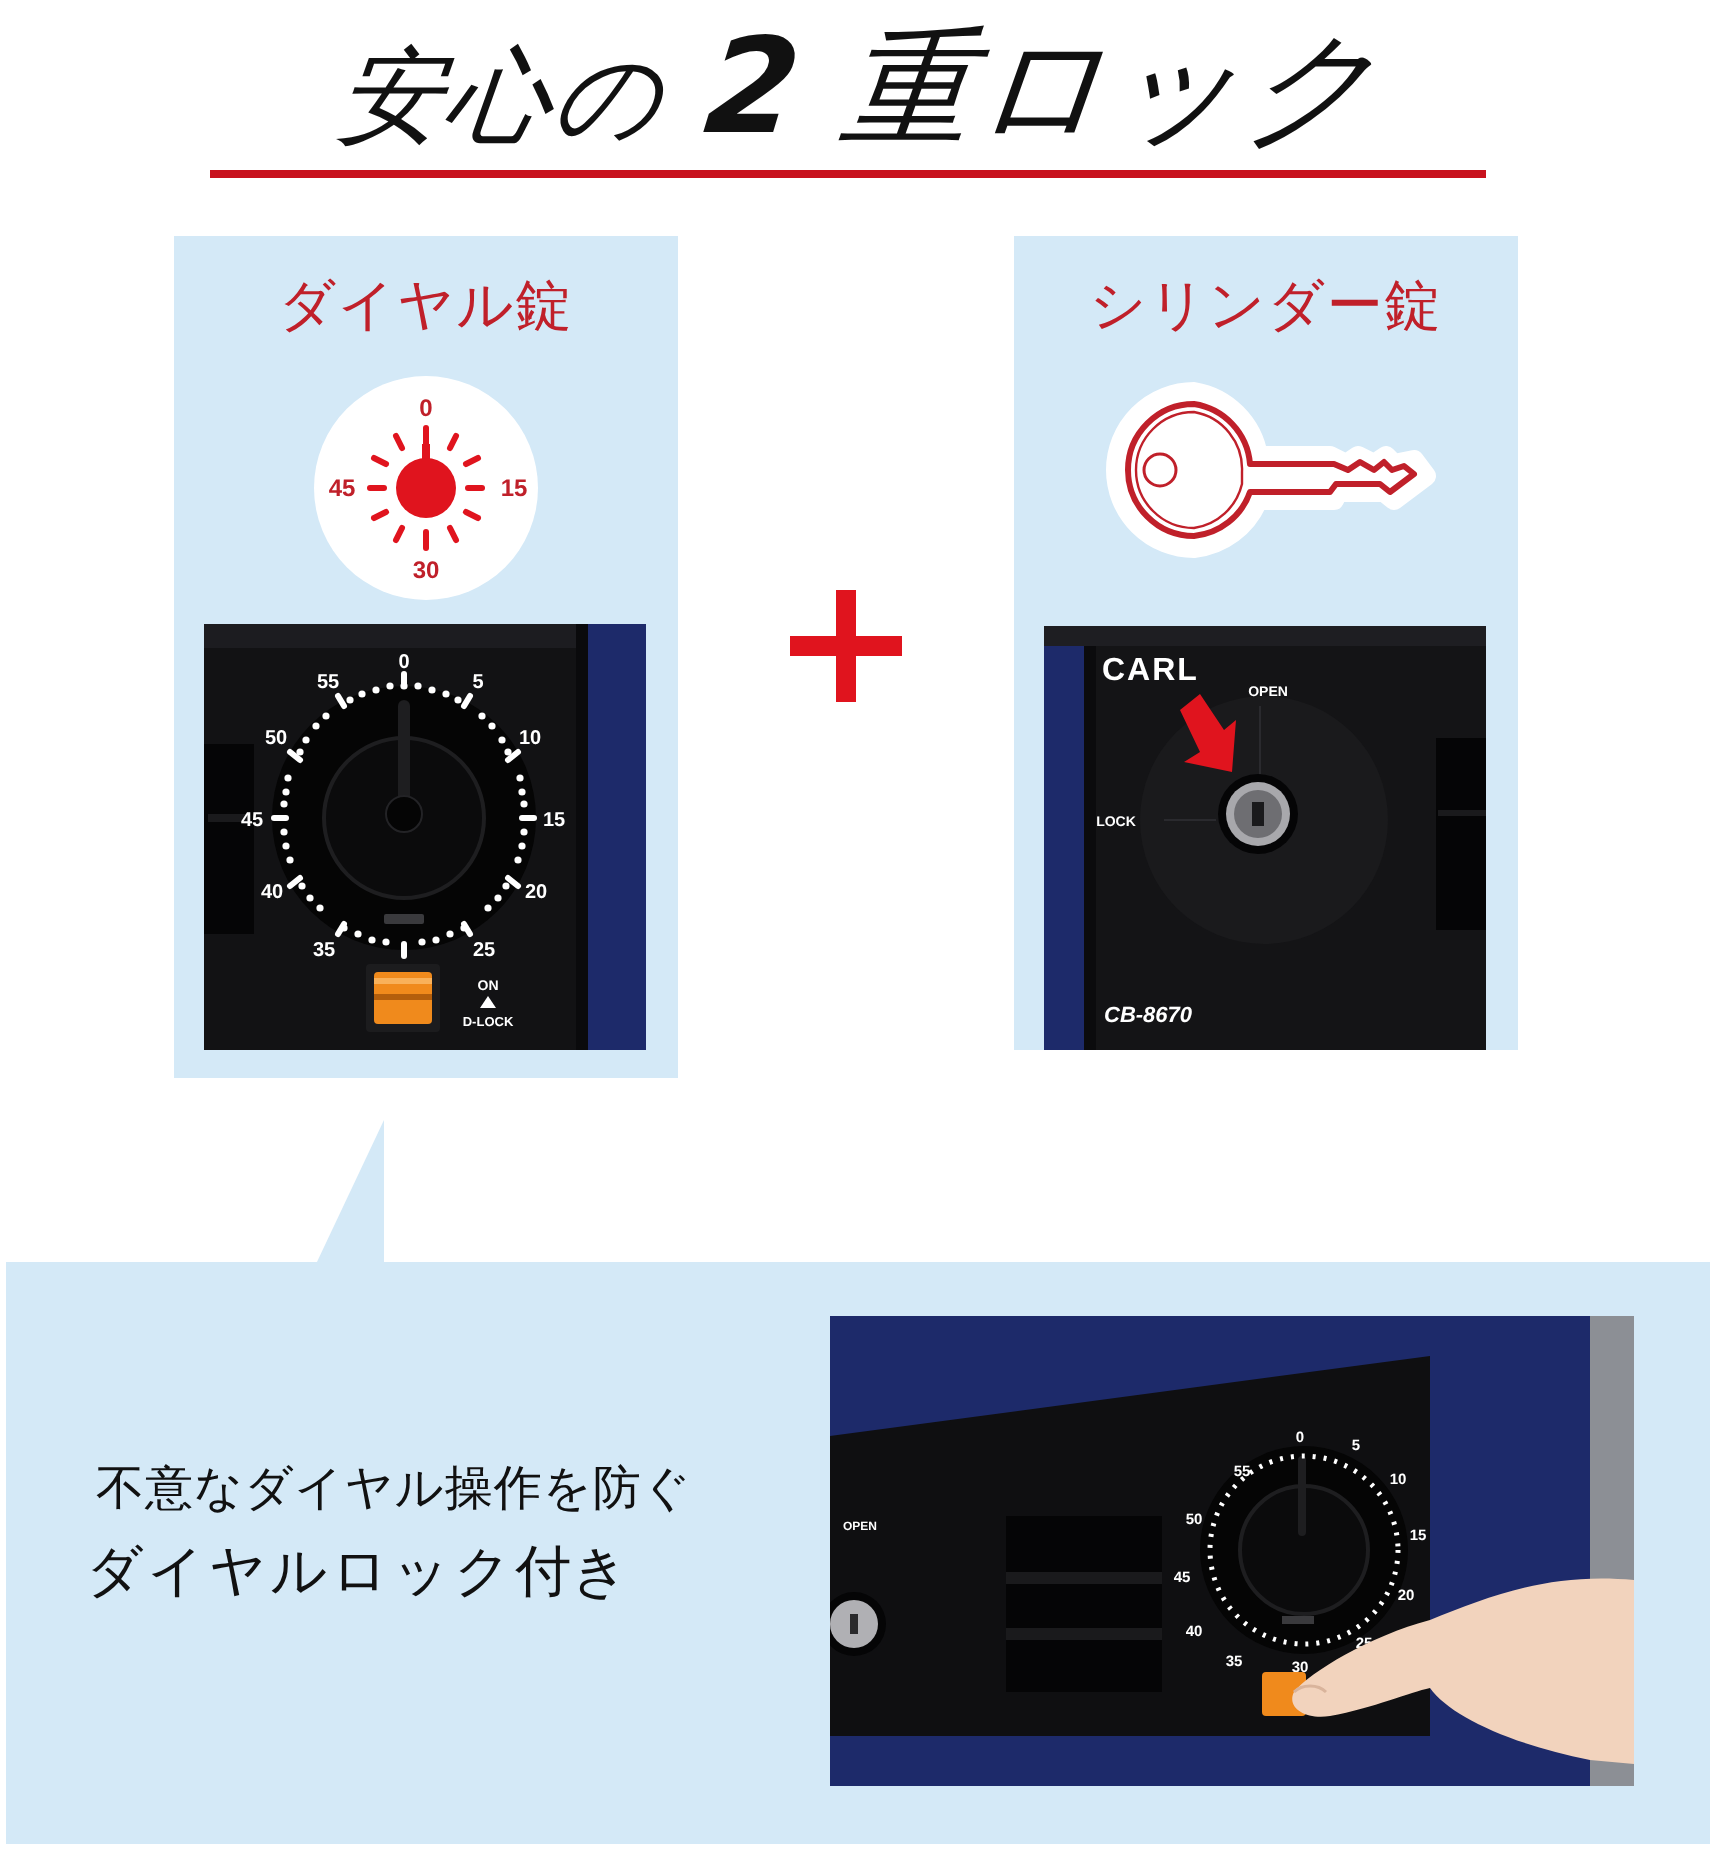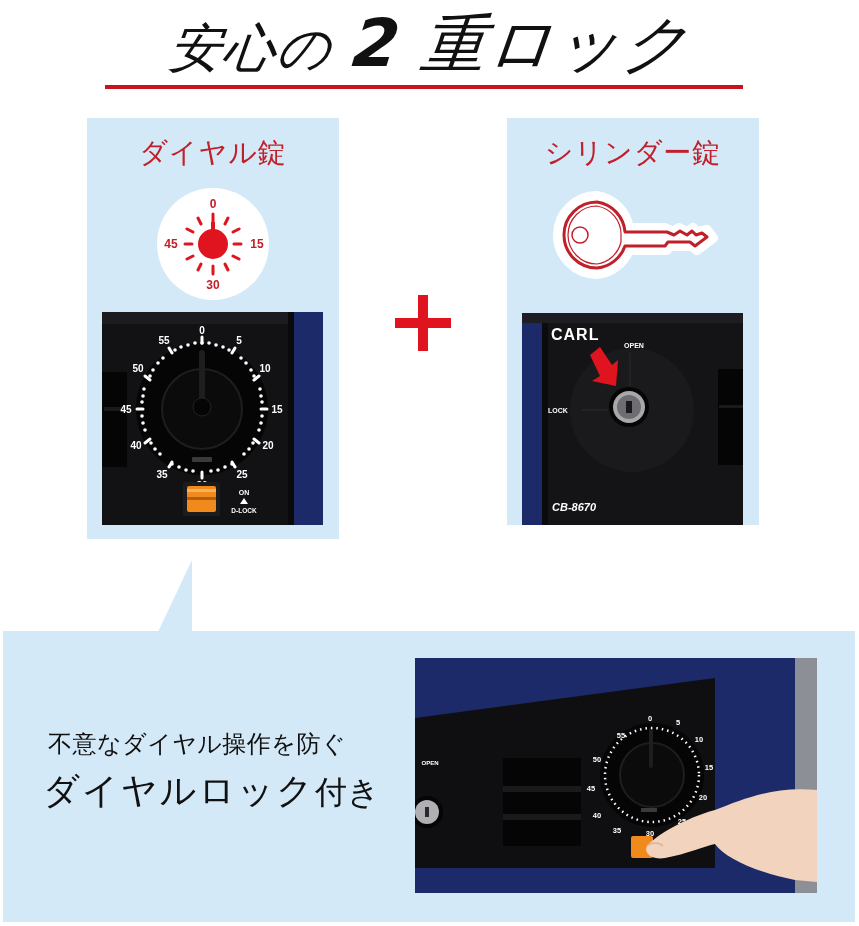--- a/index.html
+++ b/index.html
@@ -49,22 +49,22 @@
     position: absolute; left: 158px; top: 560px; width: 0; height: 0;
     border-left: 34px solid transparent;
     border-bottom: 72px solid #d4e9f7;
   }
   .callout-line1 {
     position: absolute; left: 45px; top: 97px; font-size: 24px; color: #111; letter-spacing: 0.5px; font-family: Liberation Mono, monospace;
   }
   .callout-line2 {
     position: absolute; left: 40px; top: 136px; color: #111; white-space: nowrap;
   }
-  .callout-line2 .lg { font-size: 36px; letter-spacing: 2px; }
-  .callout-line2 .sm { font-size: 32px; text-align: right; }
+  .callout-line2 .lg { font-size: 28px; letter-spacing: 2px; }
+  .callout-line2 .sm { font-size: 28px; text-align: right; }
 
   .photo-bottom { left: 412px; top: 27px; width: 402px; height: 235px; background: #8a8d93; }
 
   svg text { font-family: "Liberation Sans", "DejaVu Sans", sans-serif; }
 </style>
 </head>
 <body>
 
 <div class="headline">
   <span class="small">安心の</span>

